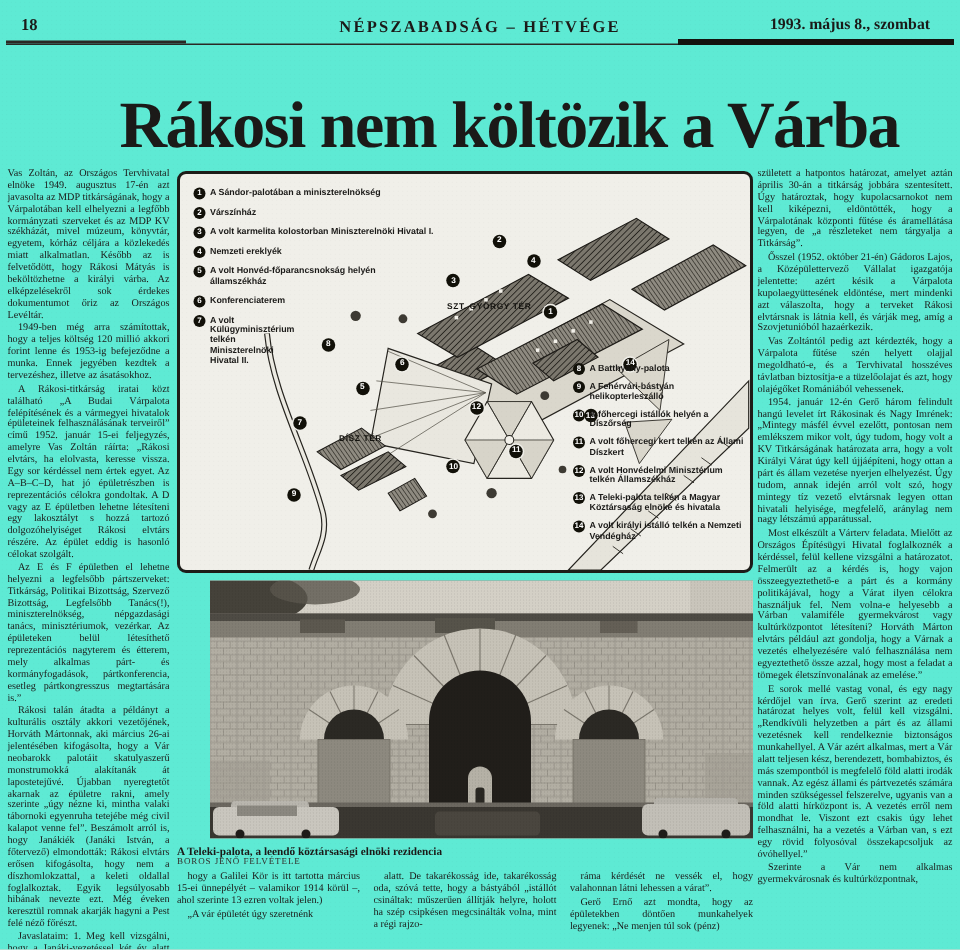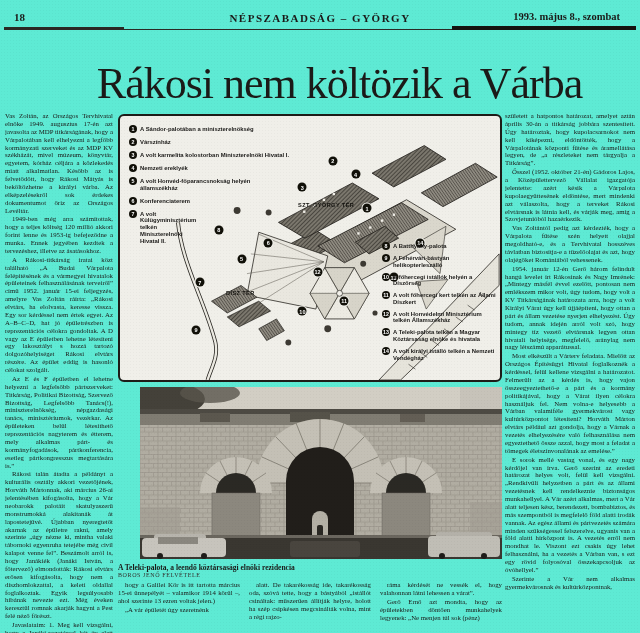--- a/index.html
+++ b/index.html
@@ -10,21 +10,21 @@
         background-size:3px 3px;opacity:.6;}
   
   .hdr-pageno{position:absolute;left:14px;top:11px;font-size:11px;font-weight:bold;}
   .hdr-masthead{position:absolute;left:0;right:0;top:12px;text-align:center;
         font-size:11px;font-weight:bold;letter-spacing:1.5px;}
   .hdr-date{position:absolute;right:20px;top:11px;font-size:10.5px;font-weight:bold;}
   .rule-thin{position:absolute;left:4px;right:4px;top:29px;height:1px;background:#2a2925;}
   .rule-thick{position:absolute;left:452px;right:4px;top:26px;height:4px;background:#14130f;}
   .rule-left{position:absolute;left:4px;width:120px;top:27px;height:2px;background:#2a2925;}
   
-  .headline{position:absolute;left:0;right:0;top:33px;text-align:center;font-weight:normal;
+  .headline{position:absolute;left:0;right:0;top:33px;text-align:center;font-weight:bold;
         font-size:44px;letter-spacing:-1px;line-height:1;padding-left:39px;}
   .subtitle{position:absolute;left:0;right:0;top:86px;text-align:center;font-weight:bold;
         font-size:15px;}
   
   .bodycol{position:absolute;top:112px;height:521px;overflow:hidden;text-align:justify;
         font-size:6.8px;line-height:1.16;}
   .col-left{left:5px;width:108px;}
   .col-right{left:505px;width:130px;}
   .para{margin:0 0 1px 0;text-indent:7px;}
   .bodycol .para:first-child{text-indent:0;}
@@ -63,21 +63,21 @@
   .bottom-cols{position:absolute;left:118px;top:581px;width:384px;height:52px;display:flex;
         gap:9px;overflow:hidden;}
   .bottom-col{flex:1;text-align:justify;font-size:6.8px;line-height:1.16;overflow:hidden;}
 </style>
 </head>
 <body>
 
 <div class="page">
 
   <div class="hdr-pageno">18</div>
-  <div class="hdr-masthead">NÉPSZABADSÁG – GYÖRGY</div>
+  <div class="hdr-masthead">NÉPSZABADSÁG – HÉTVÉGE</div>
   <div class="hdr-date">1993. május 8., szombat</div>
   <div class="rule-left"></div>
   <div class="rule-thin"></div>
   <div class="rule-thick"></div>
 
   <h1 class="headline">Rákosi nem költözik a Várba</h1>
 
   <div class="bodycol col-left">
       <p class="para">Vas Zoltán, az Országos Tervhivatal elnöke 1949. augusztus 17-én azt javasolta az MDP titkárságának, hogy a Várpalotában kell elhelyezni a legfőbb kormányzati szerveket és az MDP KV székházát, mivel múzeum, könyvtár, egyetem, kórház céljára a közlekedés miatt alkalmatlan. Később az is felvetődött, hogy Rákosi Mátyás is beköltözhetne a királyi várba. Az elképzelésekről sok érdekes dokumentumot őriz az Országos Levéltár.</p>
       <p class="para">1949-ben még arra számítottak, hogy a teljes költség 120 millió akkori forint lenne és 1953-ig befejeződne a munka. Ennek jegyében kezdtek a tervezéshez, illetve az ásatásokhoz.</p>

